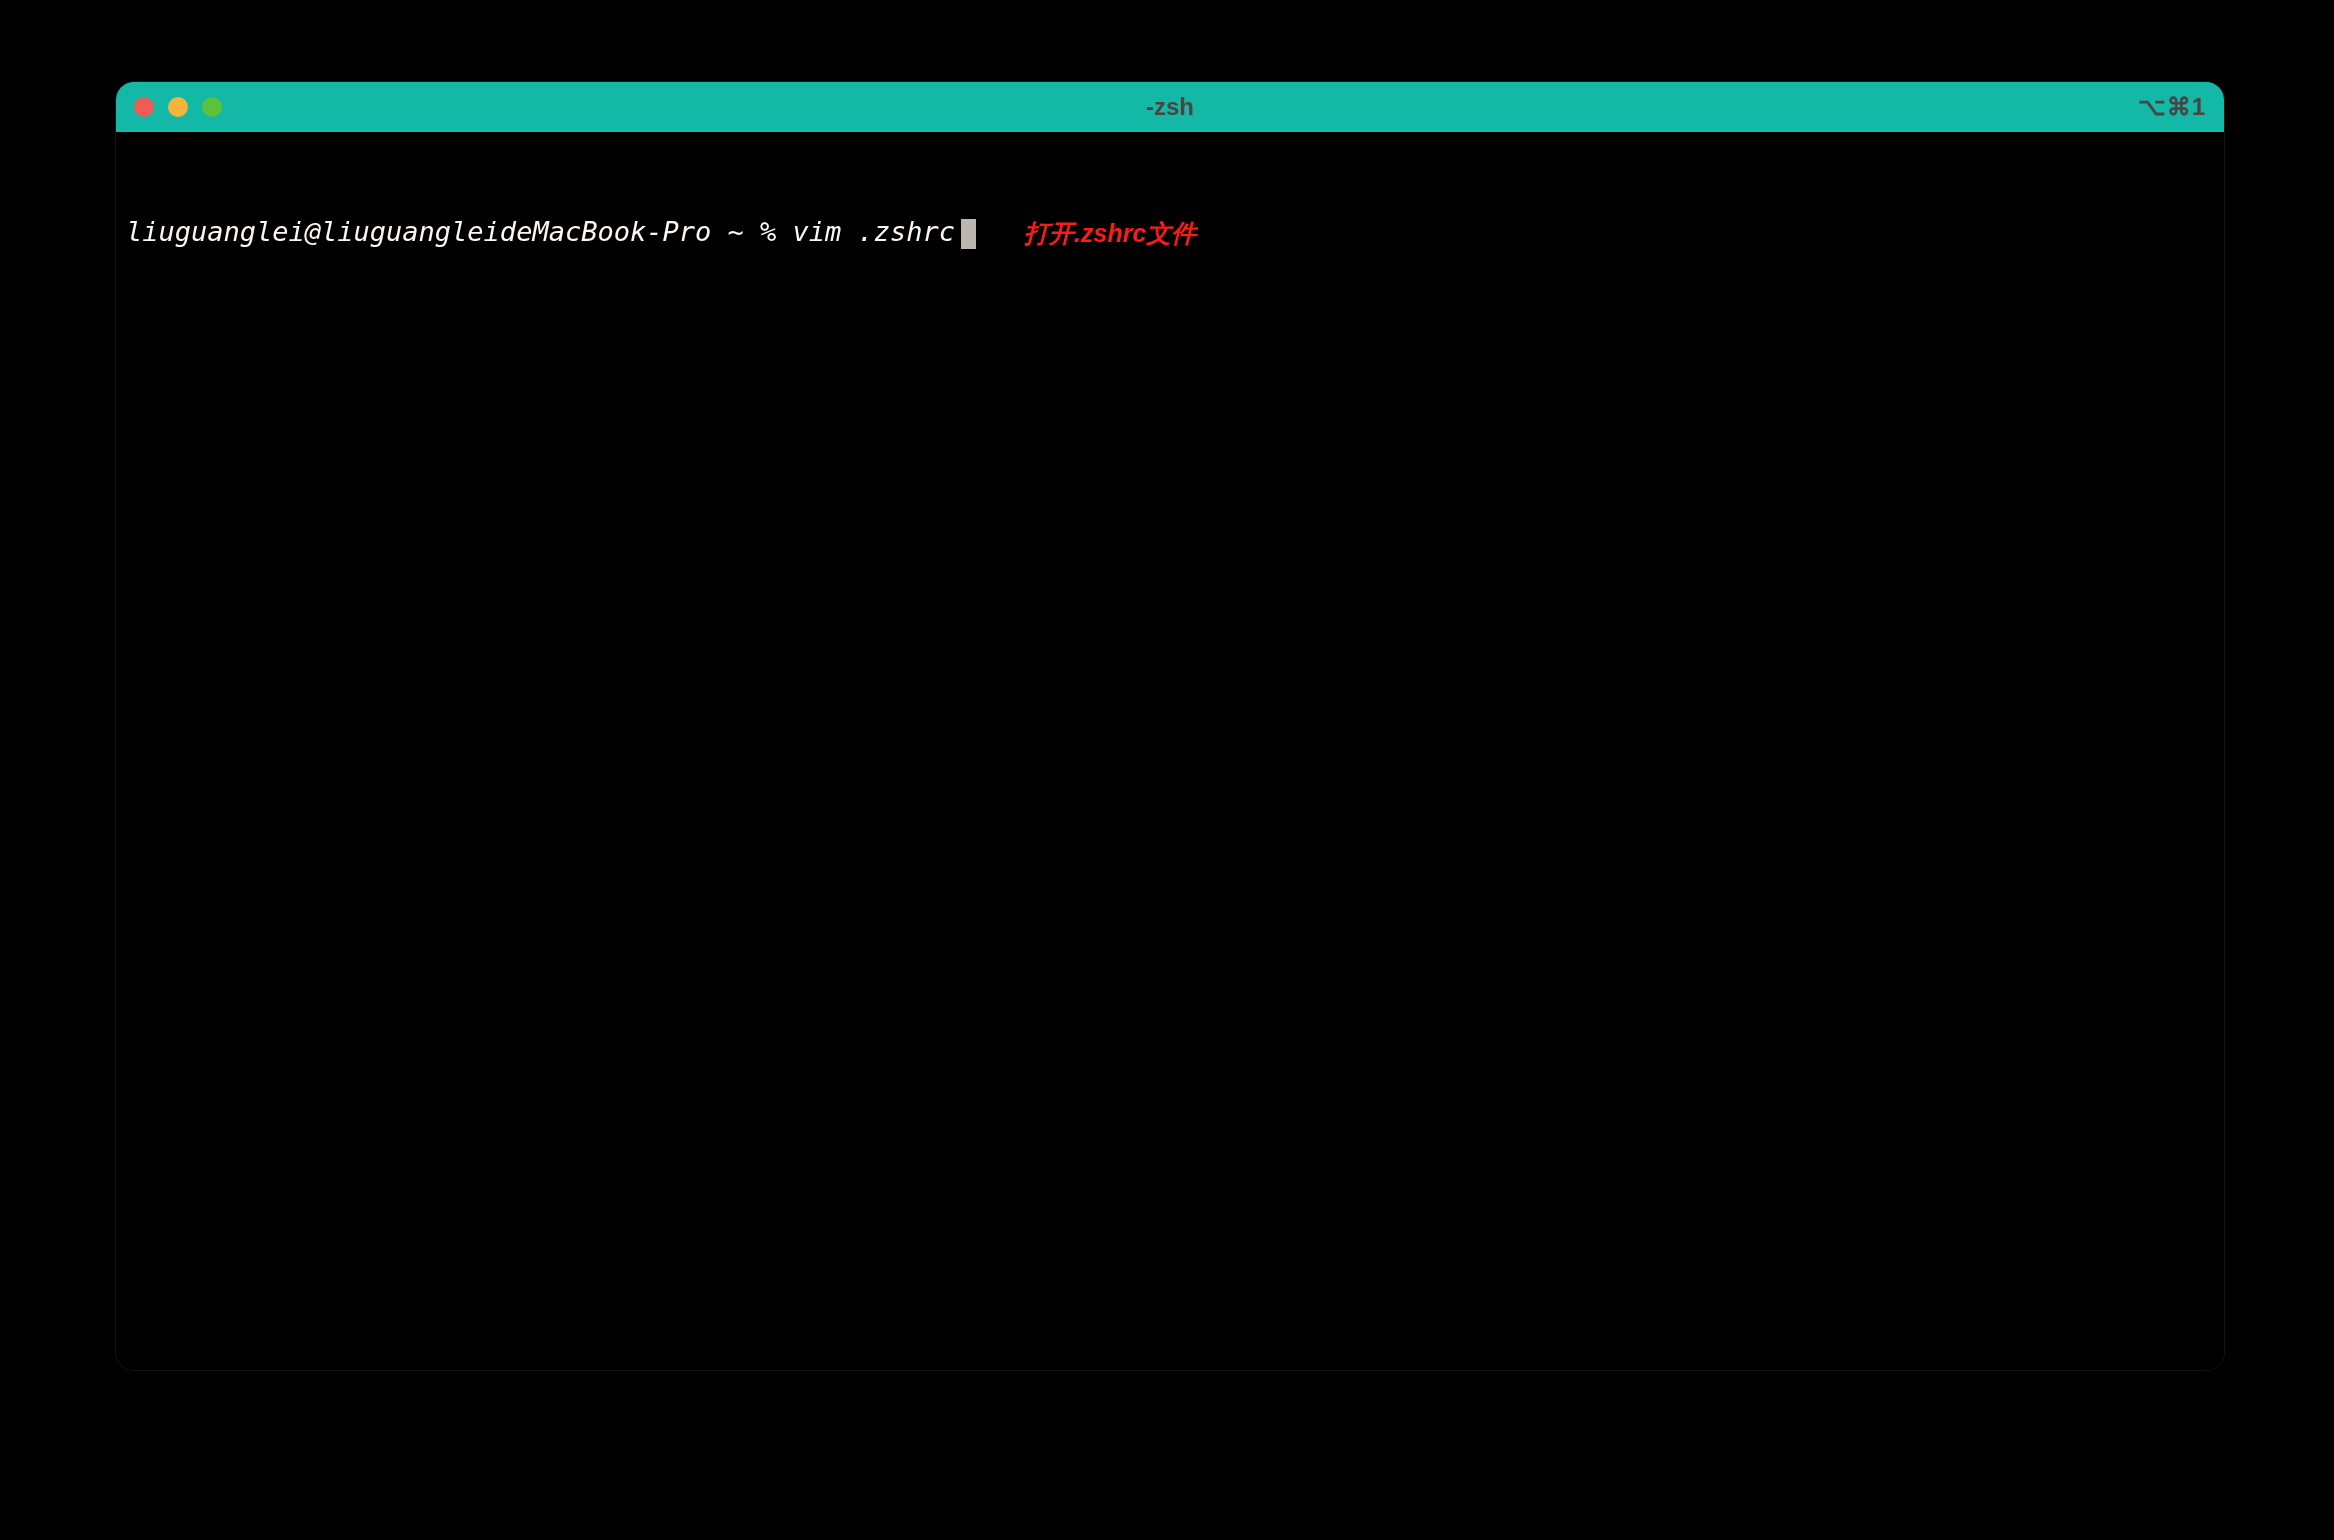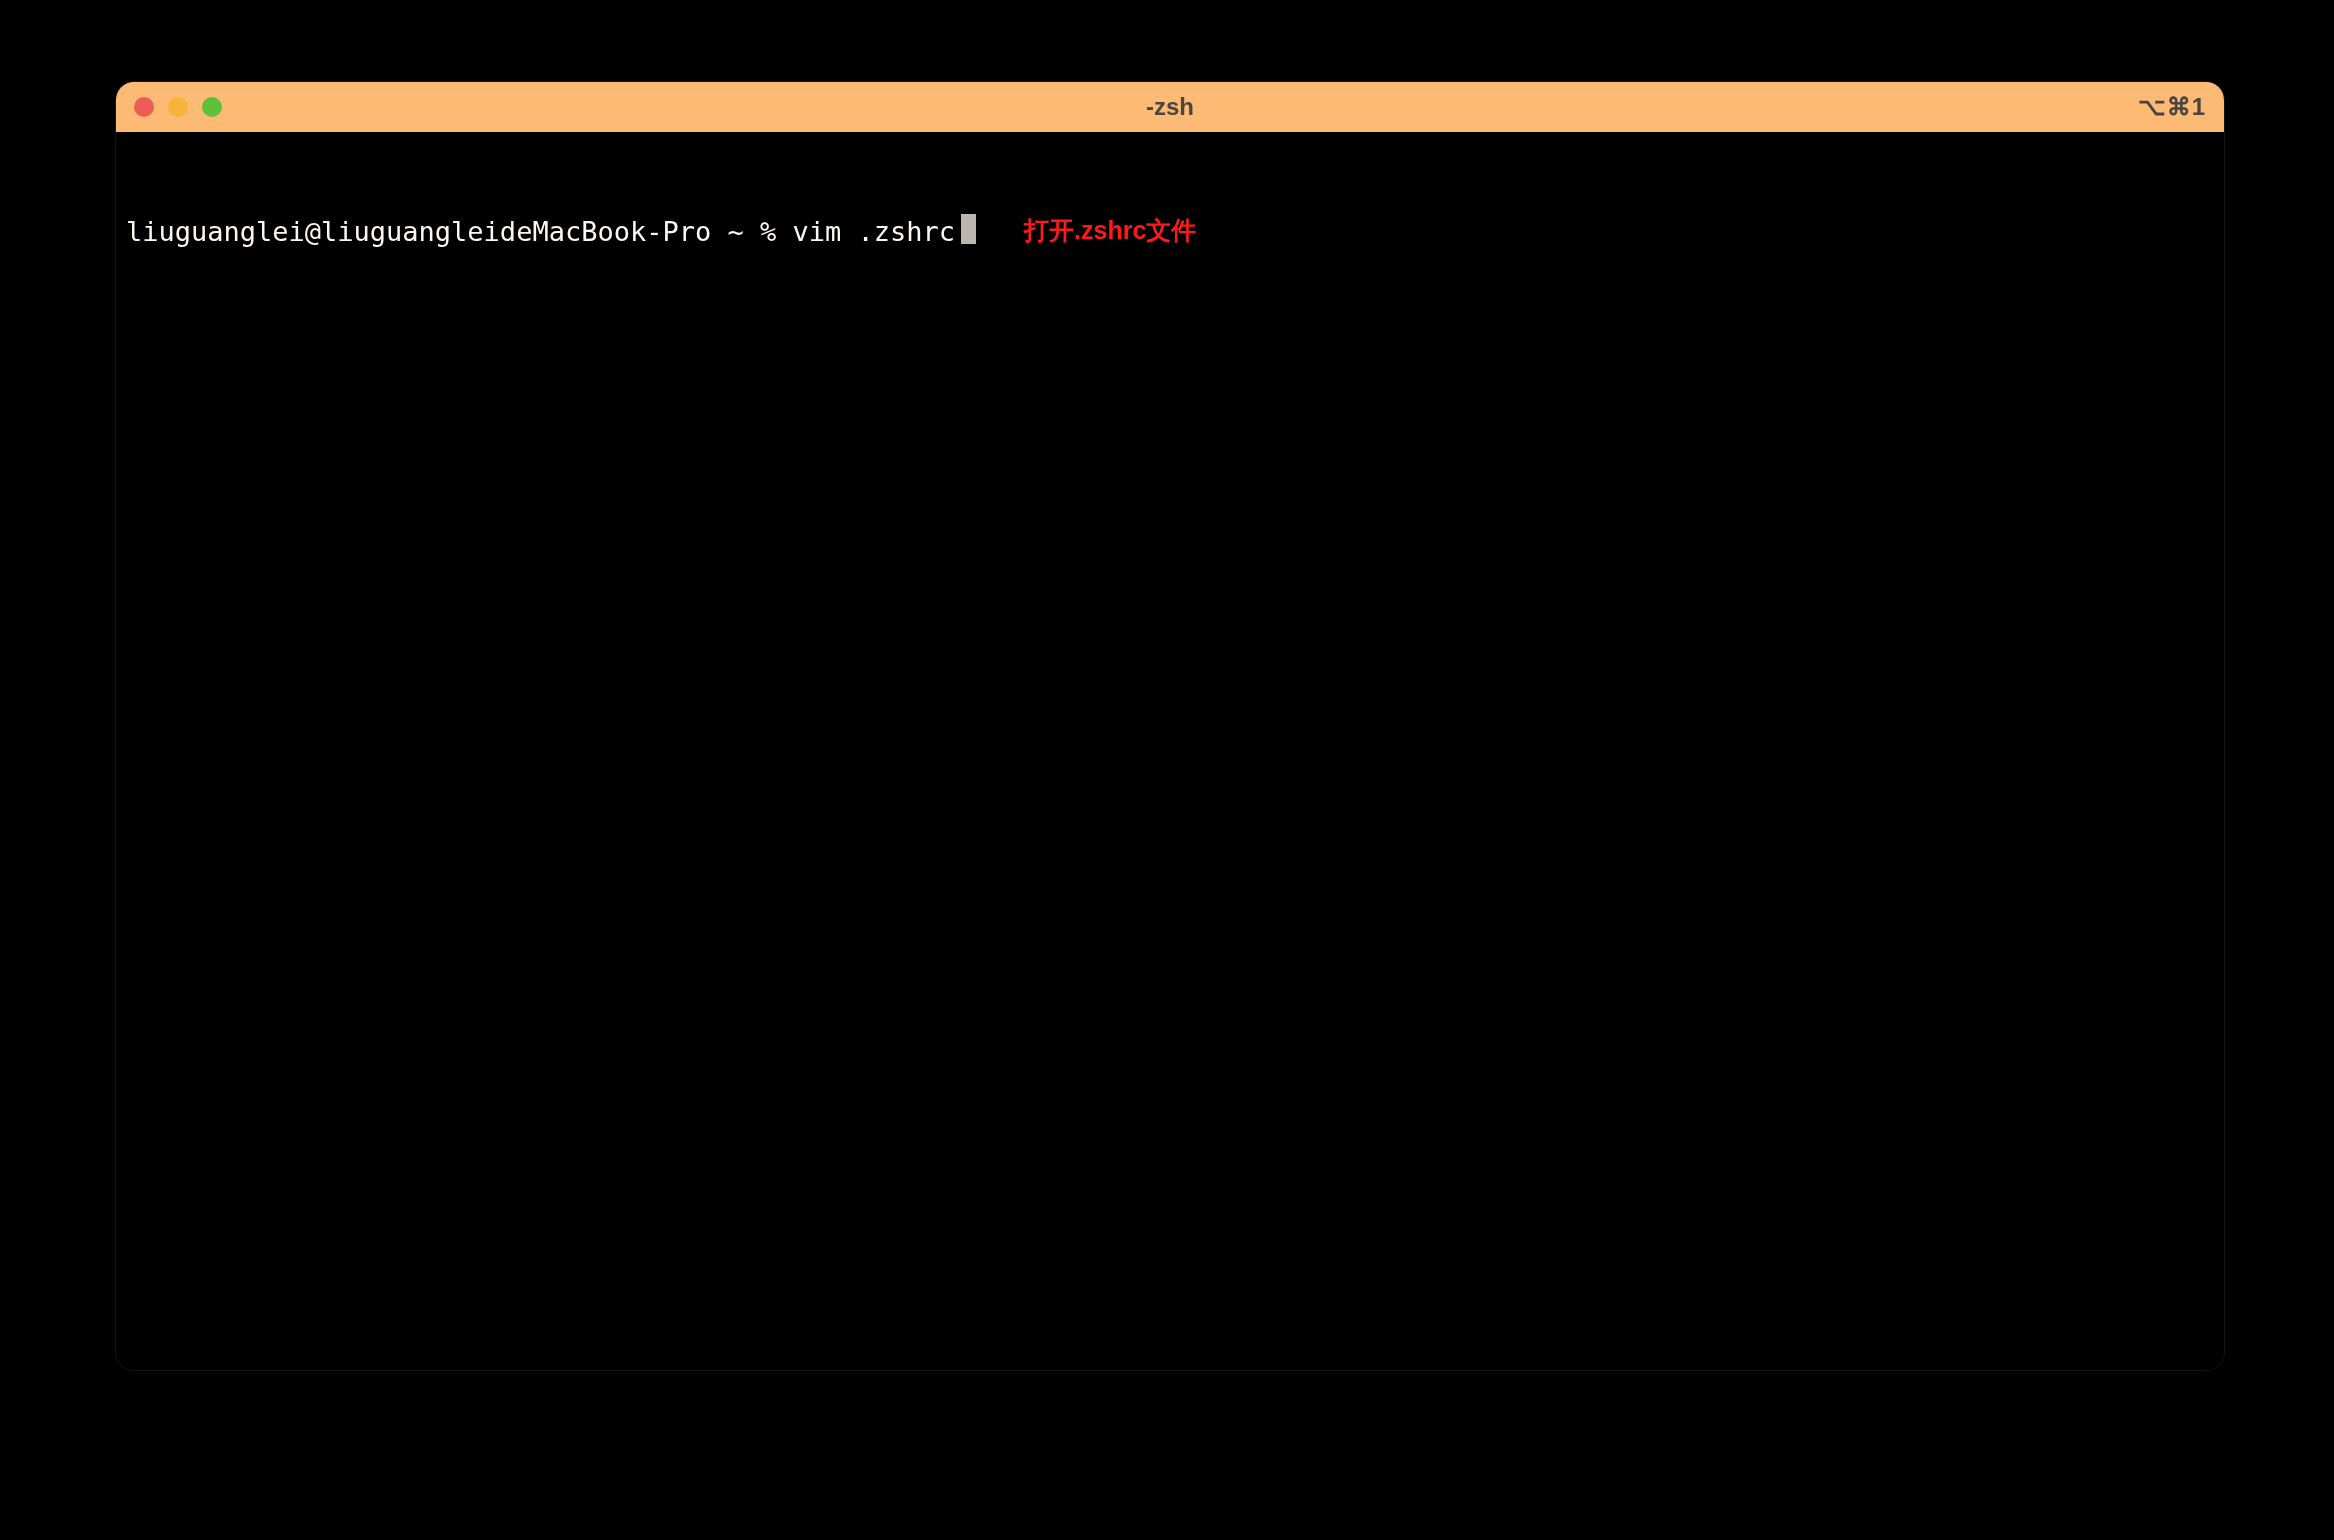--- a/index.html
+++ b/index.html
@@ -20,21 +20,21 @@
       left: 116px;
       width: 2108px;
       height: 1288px;
       background: #000000;
       border-radius: 18px;
       overflow: hidden;
       box-shadow: 0 0 0 1px rgba(255,255,255,0.08);
     }
     .titlebar {
       height: 50px;
-      background: #fdba74;
+      background: #14b8a6;
       display: flex;
       align-items: center;
       padding: 0 18px;
       position: relative;
     }
     .traffic-lights {
       display: flex;
       gap: 14px;
       align-items: center;
     }
@@ -68,21 +68,22 @@
       background: #000000;
       height: calc(100% - 50px);
       font-size: 27px;
       line-height: 1.3;
       color: #fef6f0;
       white-space: pre;
       position: relative;
     }
     .prompt-line {
       display: flex;
-      align-items: flex-start;
+      align-items: flex-end;
+      font-style: italic;
     }
     .prompt-text {
       color: #fef6f0;
     }
     .cursor-block {
       display: inline-block;
       width: 15px;
       height: 30px;
       background: #bcb6b1;
       margin-left: 6px;

